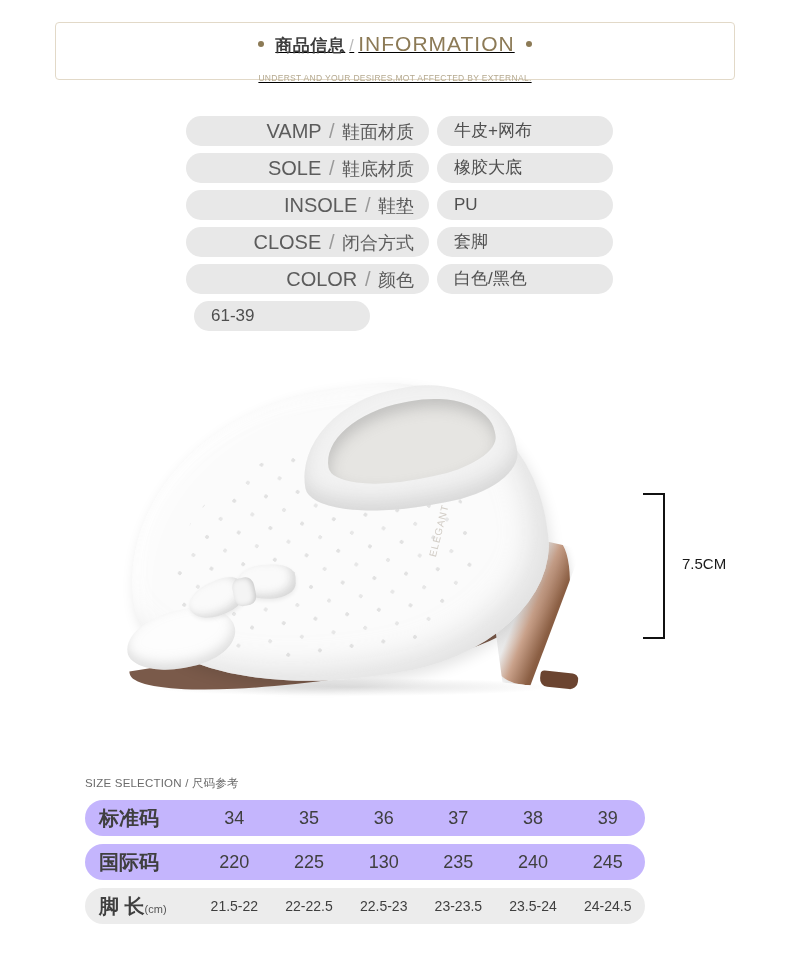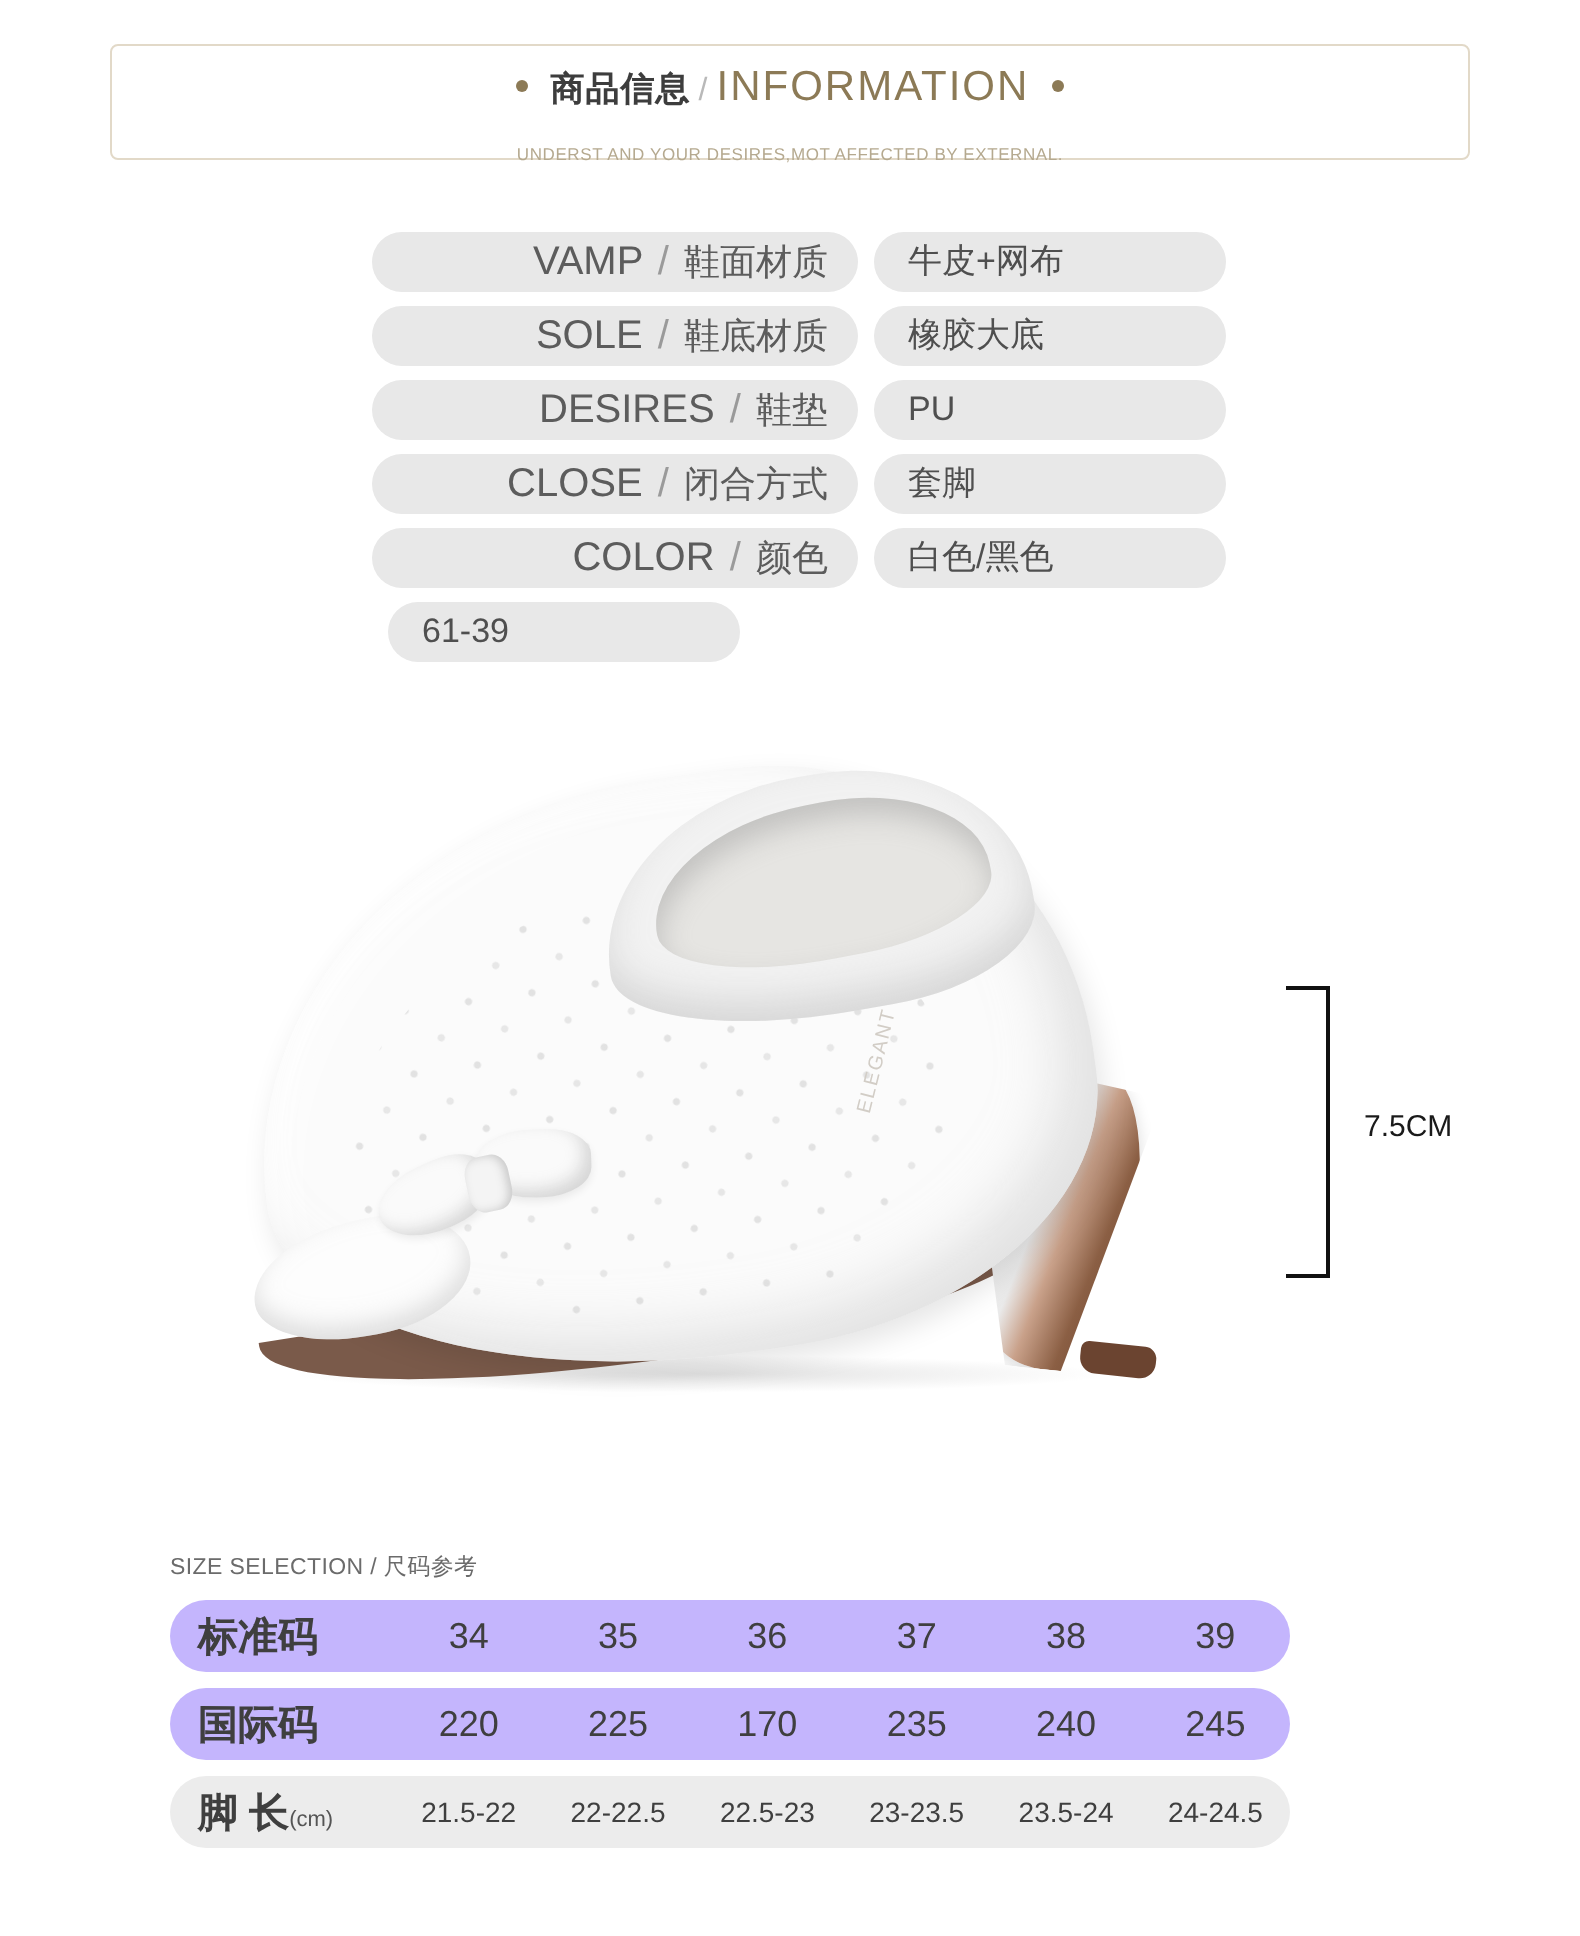--- a/index.html
+++ b/index.html
@@ -15,20 +15,21 @@
   
   .header-banner {
     position: absolute;
     left: 55px;
     top: 22px;
     width: 680px;
     height: 58px;
     border: 1px solid #e2d9c8;
     border-radius: 4px;
     background: #ffffff;
+    text-decoration: underline;
   }
   .header-inner {
     text-align: center;
     padding-top: 9px;
   }
   .header-line1 {
     font-size: 19px;
     color: #4a4a4a;
     letter-spacing: 0.5px;
     white-space: nowrap;
@@ -342,21 +343,21 @@
     <div class="spec-label">
       <span>SOLE</span>
       <span class="sep">/</span>
       <span class="cn">鞋底材质</span>
     </div>
     <div class="spec-value">橡胶大底</div>
   </div>
 
   <div class="spec-row">
     <div class="spec-label">
-      <span>DESIRES</span>
+      <span>INSOLE</span>
       <span class="sep">/</span>
       <span class="cn">鞋垫</span>
     </div>
     <div class="spec-value">PU</div>
   </div>
 
   <div class="spec-row">
     <div class="spec-label">
       <span>CLOSE</span>
       <span class="sep">/</span>
@@ -415,21 +416,21 @@
     <div class="size-cell">36</div>
     <div class="size-cell">37</div>
     <div class="size-cell">38</div>
     <div class="size-cell">39</div>
   </div>
 
   <div class="size-row">
     <div class="size-head">国际码</div>
     <div class="size-cell">220</div>
     <div class="size-cell">225</div>
-    <div class="size-cell">170</div>
+    <div class="size-cell">130</div>
     <div class="size-cell">235</div>
     <div class="size-cell">240</div>
     <div class="size-cell">245</div>
   </div>
 
   <div class="size-row len last">
     <div class="size-head"><span>脚 长</span><span class="unit">(cm)</span></div>
     <div class="size-cell">21.5-22</div>
     <div class="size-cell">22-22.5</div>
     <div class="size-cell">22.5-23</div>

